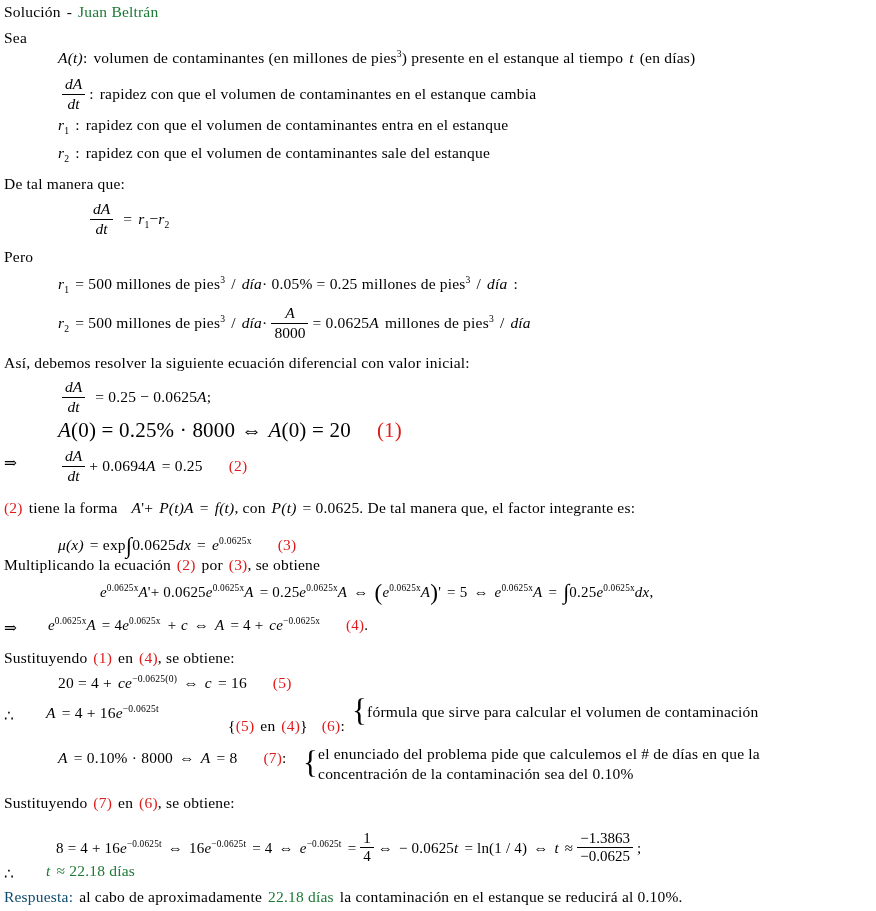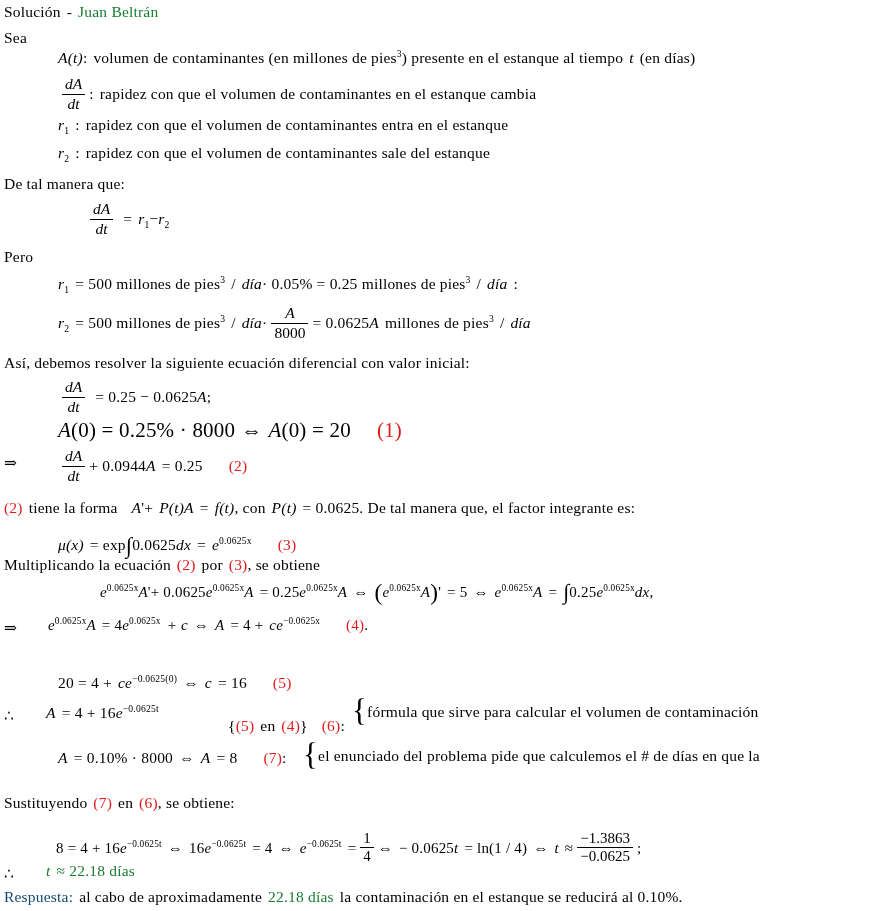--- a/index.html
+++ b/index.html
@@ -148,21 +148,21 @@
   </div>
 
   <div class="line" style="left:58px; top:420px; font-size:21px;">
     <span class="txt it">A</span><span class="txt">(0) = 0.25% · 8000</span><span class="sp"></span><span class="txt">⇔</span><span class="sp"></span><span class="txt it">A</span><span class="txt">(0) = 20</span><span class="sp3"></span><span class="txt red">(1)</span>
   </div>
 
   <div class="line" style="left:4px; top:455px; font-size:15.5px;">
     <span class="txt">⇒</span>
   </div>
   <div class="line" style="left:58px; top:450px; font-size:15.5px;">
-    <span class="frac it"><span class="num">dA</span><span class="den">dt</span></span><span class="txt">+ 0.0944</span><span class="txt it">A</span><span class="sp"></span><span class="txt">= 0.25</span><span class="sp3"></span><span class="txt red">(2)</span>
+    <span class="frac it"><span class="num">dA</span><span class="den">dt</span></span><span class="txt">+ 0.0694</span><span class="txt it">A</span><span class="sp"></span><span class="txt">= 0.25</span><span class="sp3"></span><span class="txt red">(2)</span>
   </div>
 
   <div class="line" style="left:4px; top:500px; font-size:15.5px;">
     <span class="txt red">(2)</span><span class="sp"></span><span class="txt">tiene la forma</span><span class="sp2"></span><span class="txt it">A</span><span class="txt">'+</span><span class="sp"></span><span class="txt it">P</span><span class="txt it">(t)</span><span class="txt it">A</span><span class="sp"></span><span class="txt">=</span><span class="sp"></span><span class="txt it">f</span><span class="txt it">(t)</span><span class="txt">, con</span><span class="sp"></span><span class="txt it">P</span><span class="txt it">(t)</span><span class="sp"></span><span class="txt">= 0.0625. De tal manera que, el factor integrante es:</span>
   </div>
 
   <div class="line" style="left:58px; top:524px; font-size:15.5px;margin-top:11px;">
     <span class="txt it">μ</span><span class="txt it">(x)</span><span class="sp"></span><span class="txt">= exp</span><span class="txt intsym">∫</span><span class="txt">0.0625</span><span class="txt it">dx</span><span class="sp"></span><span class="txt">=</span><span class="sp"></span><span class="txt it">e</span><span class="txt sup">0.0625x</span><span class="sp3"></span><span class="txt red">(3)</span>
   </div>
 
@@ -174,20 +174,23 @@
     <span class="txt it">e</span><span class="txt sup">0.0625x</span><span class="txt it">A</span><span class="txt">'+ 0.0625</span><span class="txt it">e</span><span class="txt sup">0.0625x</span><span class="txt it">A</span><span class="sp"></span><span class="txt">= 0.25</span><span class="txt it">e</span><span class="txt sup">0.0625x</span><span class="txt it">A</span><span class="sp"></span><span class="txt">⇔</span><span class="sp"></span><span class="txt bigparen">(</span><span class="txt it">e</span><span class="txt sup">0.0625x</span><span class="txt it">A</span><span class="txt bigparen">)</span><span class="txt">'</span><span class="sp"></span><span class="txt">= 5</span><span class="sp"></span><span class="txt">⇔</span><span class="sp"></span><span class="txt it">e</span><span class="txt sup">0.0625x</span><span class="txt it">A</span><span class="sp"></span><span class="txt">=</span><span class="sp"></span><span class="txt intsym">∫</span><span class="txt">0.25</span><span class="txt it">e</span><span class="txt sup">0.0625x</span><span class="txt it">dx</span><span class="txt">,</span>
   </div>
 
   <div class="line" style="left:4px; top:620px; font-size:15.5px;">
     <span class="txt">⇒</span>
   </div>
   <div class="line" style="left:48px; top:618px; font-size:15px;">
     <span class="txt it">e</span><span class="txt sup">0.0625x</span><span class="txt it">A</span><span class="sp"></span><span class="txt">= 4</span><span class="txt it">e</span><span class="txt sup">0.0625x</span><span class="sp"></span><span class="txt it">+ c</span><span class="sp"></span><span class="txt">⇔</span><span class="sp"></span><span class="txt it">A</span><span class="sp"></span><span class="txt">= 4 +</span><span class="sp"></span><span class="txt it">c</span><span class="txt it">e</span><span class="txt sup">−0.0625x</span><span class="sp3"></span><span class="txt red">(4)</span><span class="txt">.</span>
   </div>
 
+  <div class="line" style="left:4px; top:650px; font-size:15.5px;">
+    <span class="txt">Sustituyendo</span><span class="sp"></span><span class="txt red">(1)</span><span class="sp"></span><span class="txt">en</span><span class="sp"></span><span class="txt red">(4)</span><span class="txt">, se obtiene:</span>
+  </div>
 
   <div class="line" style="left:58px; top:675px; font-size:15.5px;">
     <span class="txt">20 = 4 +</span><span class="sp"></span><span class="txt it">c</span><span class="txt it">e</span><span class="txt sup">−0.0625(0)</span><span class="sp"></span><span class="txt">⇔</span><span class="sp"></span><span class="txt it">c</span><span class="sp"></span><span class="txt">= 16</span><span class="sp3"></span><span class="txt red">(5)</span>
   </div>
 
   <div class="line" style="left:4px; top:708px; font-size:15.5px;">
     <span class="txt">∴</span>
   </div>
   <div class="line" style="left:46px; top:705px; font-size:15.5px;">
     <span class="txt it">A</span><span class="sp"></span><span class="txt">= 4 + 16</span><span class="txt it">e</span><span class="txt sup">−0.0625t</span>
@@ -196,21 +199,21 @@
     <span class="txt">{</span><span class="txt red">(5)</span><span class="sp"></span><span class="txt">en</span><span class="sp"></span><span class="txt red">(4)</span><span class="txt">}</span><span class="sp2"></span><span class="txt red">(6)</span><span class="txt">:</span>
   </div>
   <div class="line" style="left:352px; top:700px; font-size:15.5px;">
     <span class="txt brace">{</span><span class="txt twolines"><span>fórmula que sirve para calcular el volumen de contaminación</span></span>
   </div>
 
   <div class="line" style="left:58px; top:750px; font-size:15.5px;">
     <span class="txt it">A</span><span class="sp"></span><span class="txt">= 0.10% · 8000</span><span class="sp"></span><span class="txt">⇔</span><span class="sp"></span><span class="txt it">A</span><span class="sp"></span><span class="txt">= 8</span><span class="sp3"></span><span class="txt red">(7)</span><span class="txt">:</span>
   </div>
   <div class="line" style="left:303px; top:744px; font-size:15.5px;">
-    <span class="txt brace">{</span><span class="txt twolines"><span>el enunciado del problema pide que calculemos el # de días en que la</span></span>
+    <span class="txt brace">{</span><span class="txt twolines"><span>el enunciado del problema pide que calculemos el # de días en que la</span><span>concentración de la contaminación sea del 0.10%</span></span>
   </div>
 
   <div class="line" style="left:4px; top:795px; font-size:15.5px;">
     <span class="txt">Sustituyendo</span><span class="sp"></span><span class="txt red">(7)</span><span class="sp"></span><span class="txt">en</span><span class="sp"></span><span class="txt red">(6)</span><span class="txt">, se obtiene:</span>
   </div>
 
   <div class="line" style="left:56px; top:832px; font-size:15px;">
     <span class="txt">8 = 4 + 16</span><span class="txt it">e</span><span class="txt sup">−0.0625t</span><span class="sp"></span><span class="txt">⇔</span><span class="sp"></span><span class="txt">16</span><span class="txt it">e</span><span class="txt sup">−0.0625t</span><span class="sp"></span><span class="txt">= 4</span><span class="sp"></span><span class="txt">⇔</span><span class="sp"></span><span class="txt it">e</span><span class="txt sup">−0.0625t</span><span class="sp"></span><span class="txt">=</span><span class="frac"><span class="num">1</span><span class="den">4</span></span><span class="txt">⇔</span><span class="sp"></span><span class="txt">− 0.0625</span><span class="txt it">t</span><span class="sp"></span><span class="txt">= ln(1 / 4)</span><span class="sp"></span><span class="txt">⇔</span><span class="sp"></span><span class="txt it">t</span><span class="sp"></span><span class="txt">≈</span><span class="frac"><span class="num">−1.3863</span><span class="den">−0.0625</span></span><span class="txt">;</span>
   </div>
 

